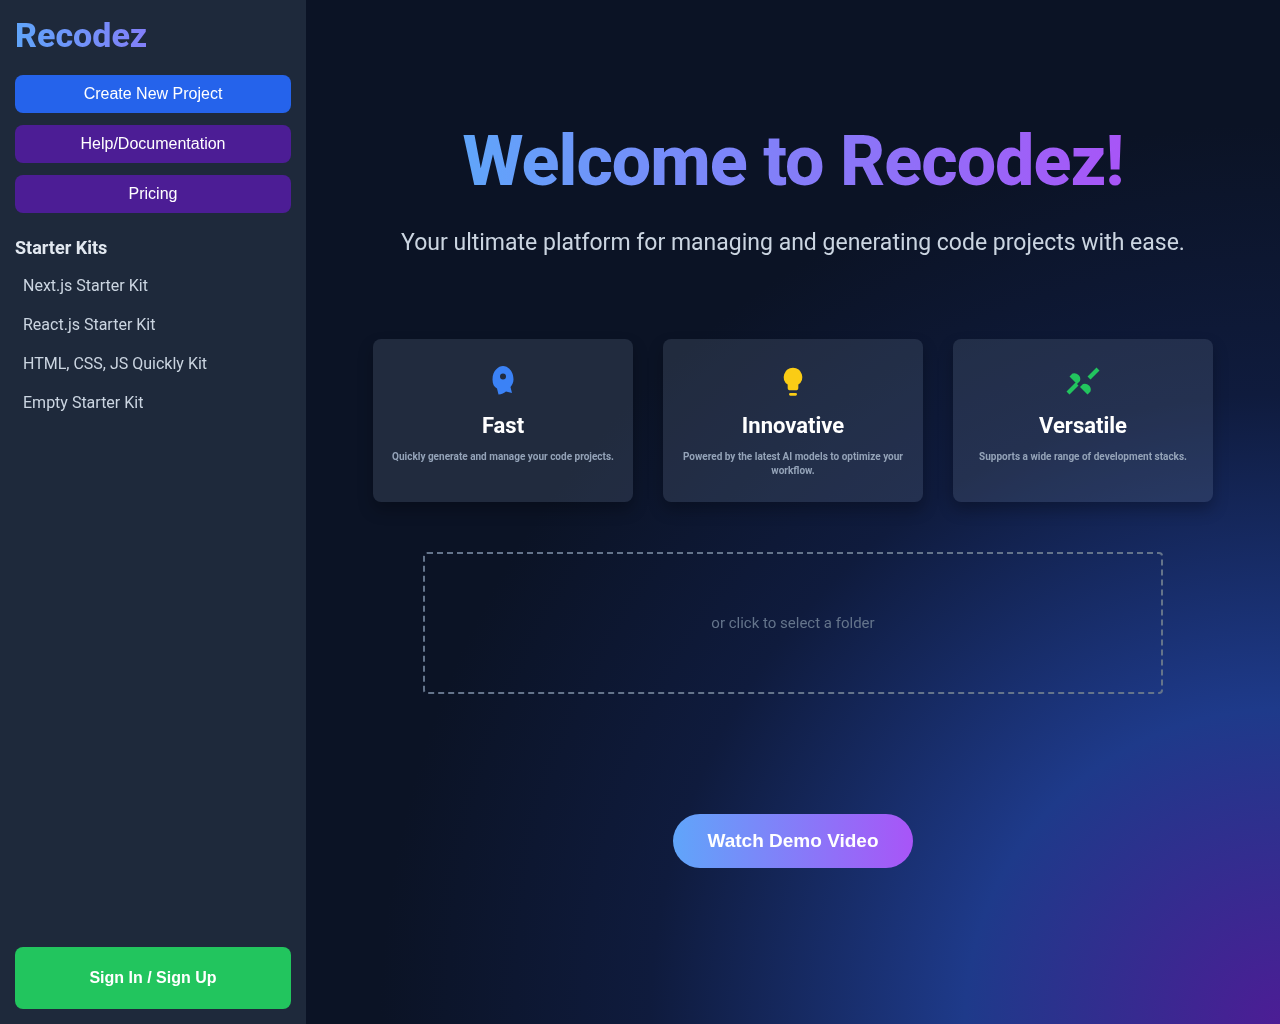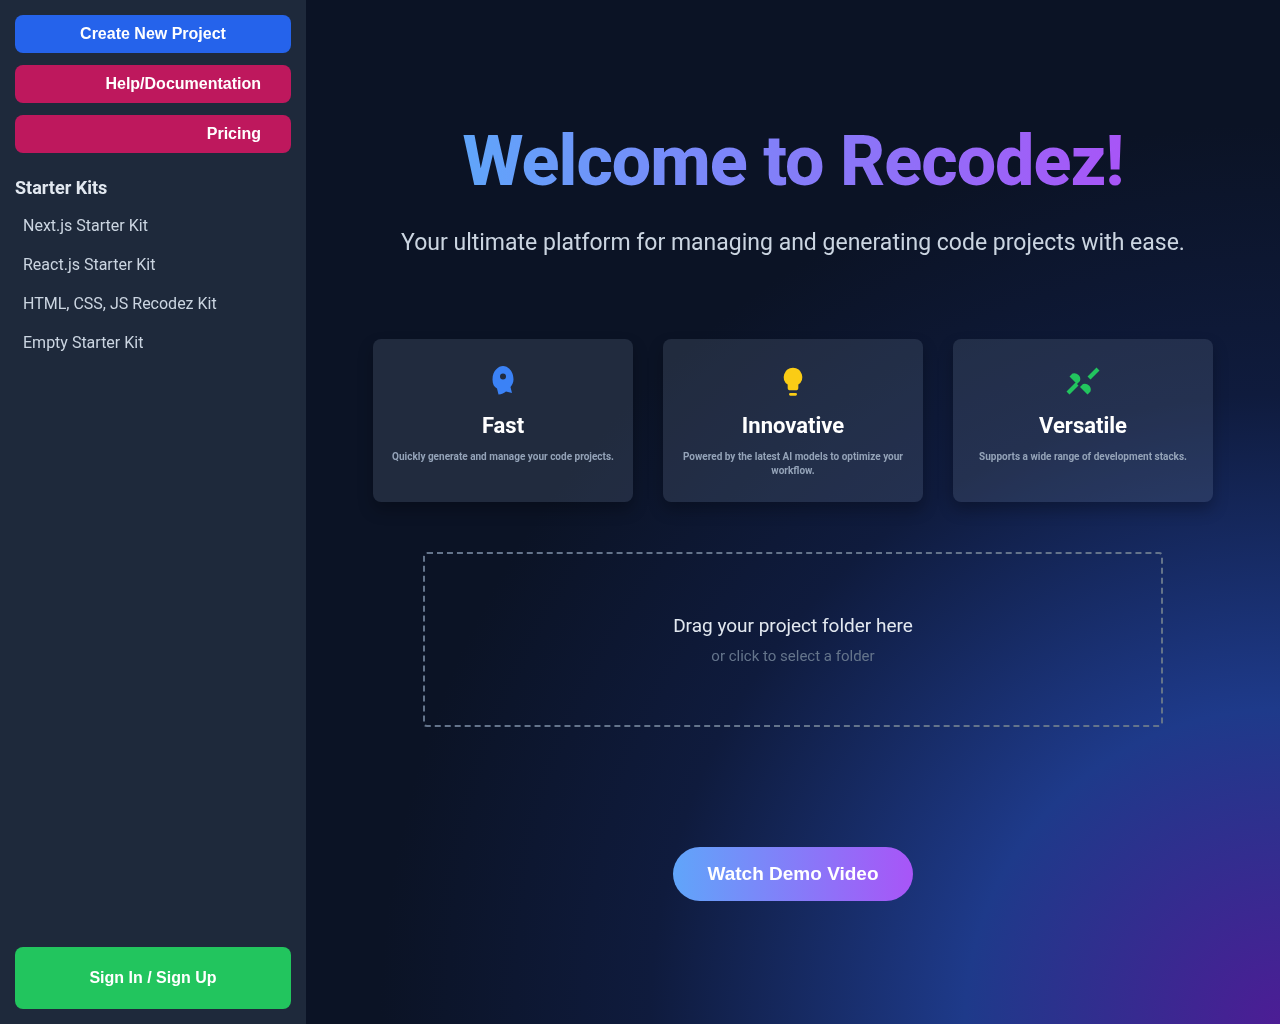--- a/index.html
+++ b/index.html
@@ -24,30 +24,30 @@
     font-weight: 800;
     background: linear-gradient(90deg, #60a5fa, #a855f7);
     -webkit-background-clip: text;
     background-clip: text;
     -webkit-text-fill-color: transparent;
     margin-bottom: 20px;
   }
   .sidebar-btn {
     border: none;
     border-radius: 8px;
-    padding: 10px 30px;
+    padding: 10px 12px;
     font-size: 16px;
-    font-weight: 700;
+    font-weight: 400;
     color: #fff;
     cursor: pointer;
     margin-bottom: 12px;
     text-align: center;
   }
   .btn-primary { background: #2563eb; }
-  .btn-secondary { background: #be185d; text-align: right; }
+  .btn-secondary { background: #4c1d95; }
   .section-title {
     font-size: 18px;
     font-weight: 700;
     color: #e2e8f0;
     margin-top: 12px;
     margin-bottom: 8px;
   }
   .kit-item {
     padding: 10px 8px;
     font-size: 16px;
@@ -162,29 +162,30 @@
     font-size: 19px;
     font-weight: 700;
     padding: 16px 34px;
     cursor: pointer;
   }
 </style>
 </head>
 <body>
 
 <aside class="sidebar">
+  <div class="logo">Recodez</div>
 
   <button class="sidebar-btn btn-primary">Create New Project</button>
   <button class="sidebar-btn btn-secondary">Help/Documentation</button>
   <button class="sidebar-btn btn-secondary">Pricing</button>
 
   <div class="section-title">Starter Kits</div>
   <div class="kit-item">Next.js Starter Kit</div>
   <div class="kit-item">React.js Starter Kit</div>
-  <div class="kit-item">HTML, CSS, JS Recodez Kit</div>
+  <div class="kit-item">HTML, CSS, JS Quickly Kit</div>
   <div class="kit-item">Empty Starter Kit</div>
 
   <div class="sidebar-spacer"></div>
 
   <button class="btn-signin">Sign In / Sign Up</button>
 </aside>
 
 <main class="main">
   <h1 class="hero-title">Welcome to Recodez!</h1>
   <p class="hero-sub">Your ultimate platform for managing and generating code projects with ease.</p>
@@ -215,20 +216,19 @@
         <svg viewBox="0 0 24 24" width="36" height="36" fill="#22c55e">
             <path d="M21 3l-6 6 2 2 6-6-2-2zM3 21l6-6-2-2-6 6 2 2zm2-14a4 4 0 015 5l-2 2-5-5 2-2zm12 12a4 4 0 00-5-5l-2 2 5 5 2-2z"></path>
           </svg>
       </div>
       <div class="feature-title">Versatile</div>
       <div class="feature-desc">Supports a wide range of development stacks.</div>
     </div>
   </div>
 
   <div class="dropzone">
-    <div class="dropzone-main">Drag your project folder here</div>
     <div class="dropzone-sub">or click to select a folder</div>
   </div>
 
   <div class="demo-wrap">
     <button class="demo-btn">Watch Demo Video</button>
   </div>
 </main>
 
 </body></html>

